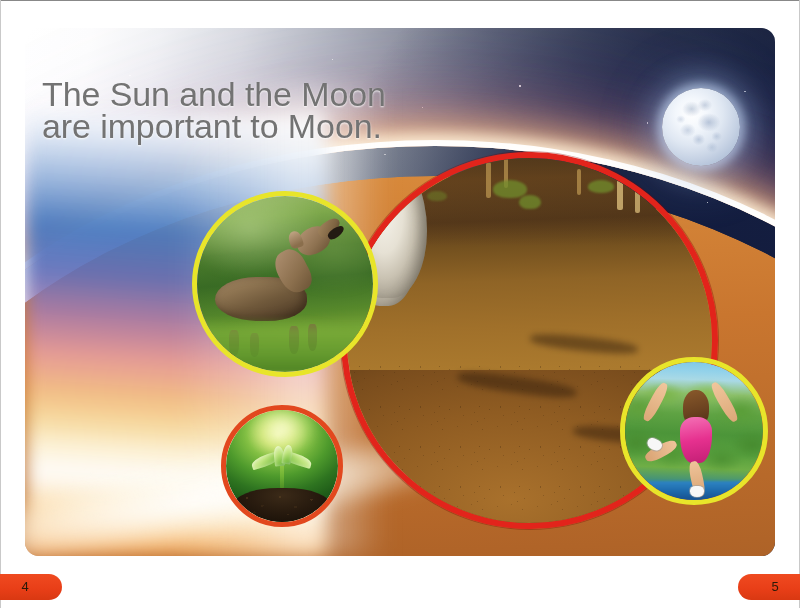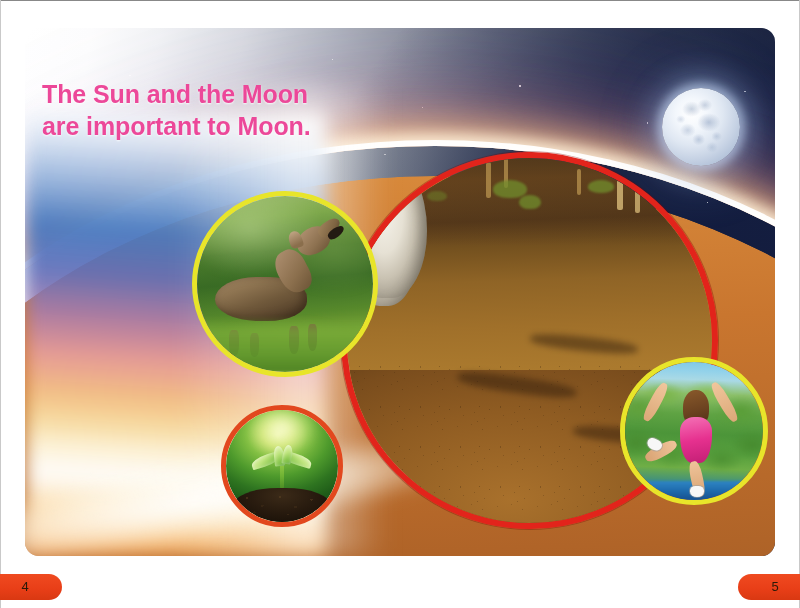--- a/index.html
+++ b/index.html
@@ -611,25 +611,25 @@
     border-radius: 40% 40% 50% 50%;
     box-shadow: 0 0 0 1px rgba(160,160,160,.6);
   }
 
   
   #headline {
     position: absolute;
     left: 42px;
     top: 78px;
     width: 330px;
-    color: #ec4899;
-    font-size: 25px;
+    color: #737373;
+    font-size: 34px;
     line-height: 32px;
     letter-spacing: -0.1px;
-    font-weight: 700;
+    font-weight: 400;
     z-index: 40;
     text-shadow: 0 1px 2px rgba(255,255,255,0.85);
   }
   #headline .line { display: block; white-space: nowrap; }
 
   
   .page-tab {
     position: absolute;
     bottom: 8px;
     height: 26px;

